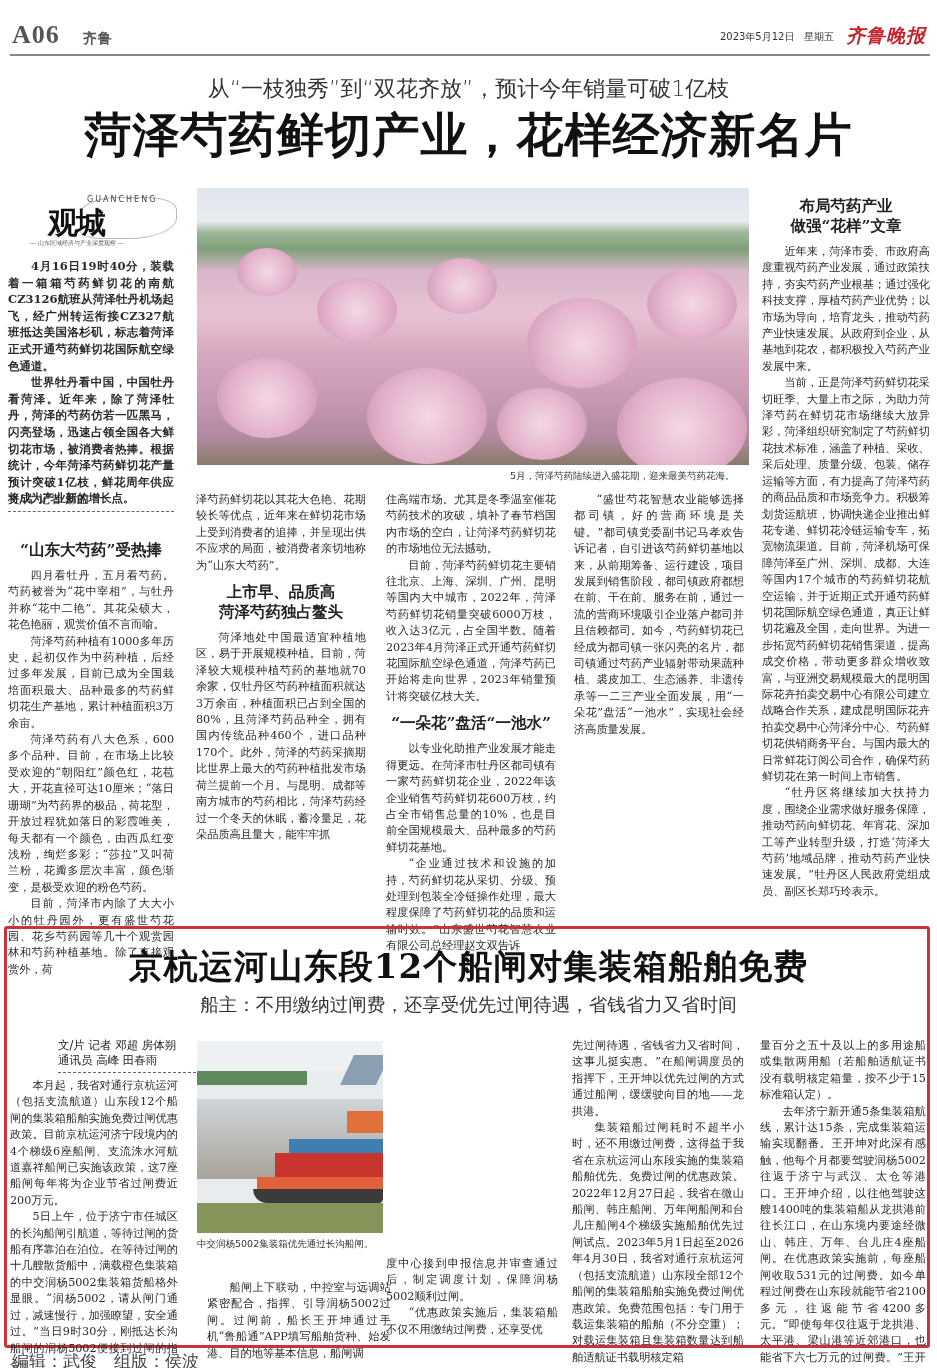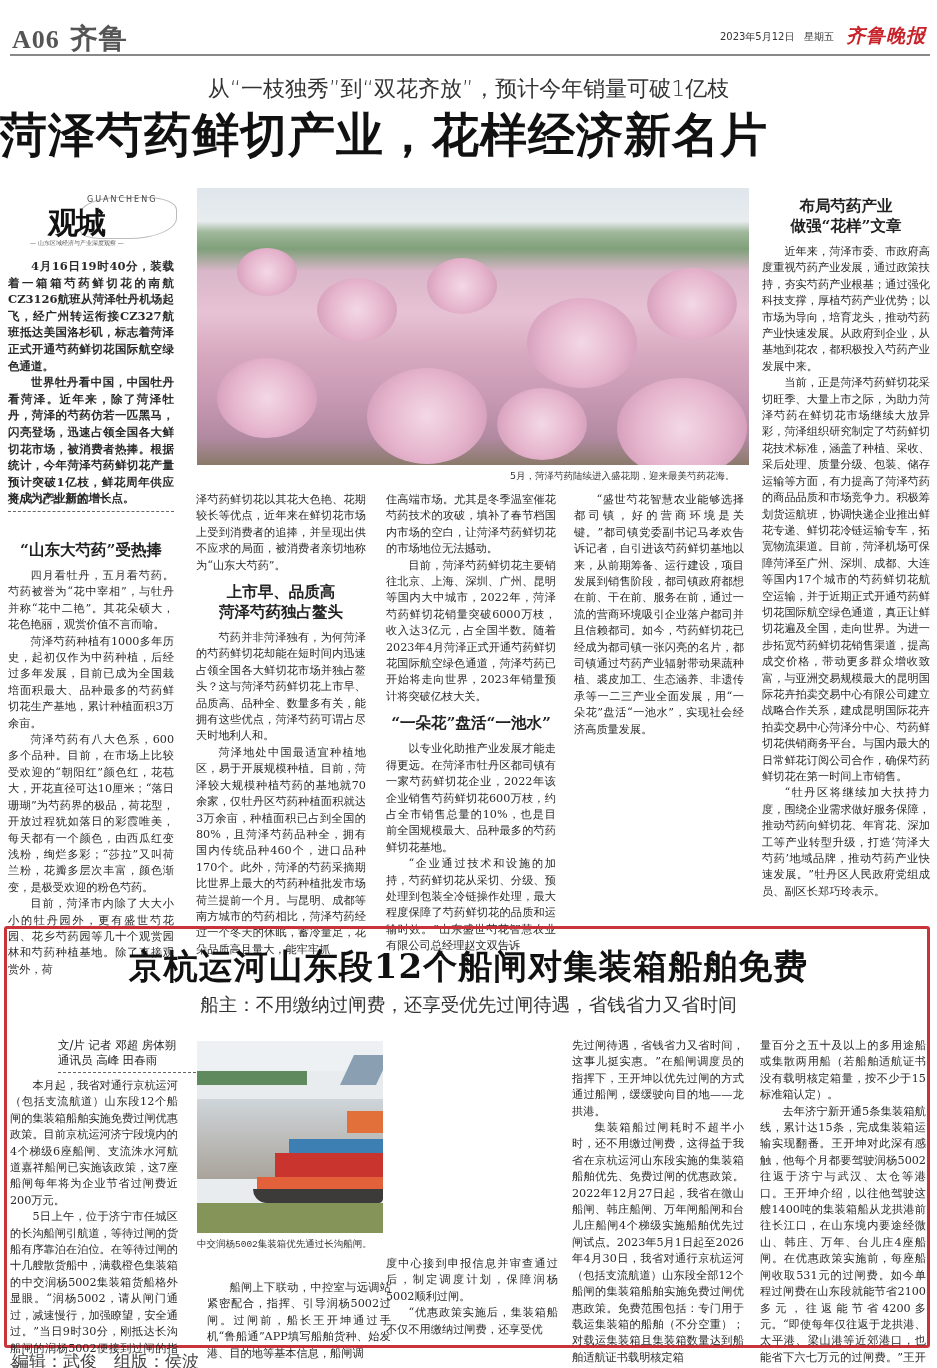--- a/index.html
+++ b/index.html
@@ -1,24 +1,24 @@
 <!DOCTYPE html>
 <html><head>
 <meta charset="utf-8">
 <style>
   html,body{margin:0;padding:0;background:#fff;}
   body{width:937px;height:1368px;position:relative;overflow:hidden;font-family:"DejaVu Serif","Liberation Serif",serif;color:#222;}
   .abs{position:absolute;}
   .masthead{left:10px;top:18px;width:920px;height:36px;border-bottom:2px solid #888;}
   .page-code{left:2px;top:2px;font-size:26px;font-weight:bold;color:#555;font-family:"Liberation Serif",serif;letter-spacing:1px;}
-  .page-code .sect{margin-left:10px;font-family:"DejaVu Sans",sans-serif;font-size:28px;}
+  .page-code .sect{margin-left:23px;font-family:"DejaVu Sans",sans-serif;font-size:14px;}
   .date{right:96px;top:12px;font-size:10px;color:#333;font-family:"DejaVu Sans",sans-serif;}
   .paper-logo{right:4px;top:5px;font-size:19px;color:#c8222a;font-style:italic;font-weight:bold;font-family:"DejaVu Serif",serif;letter-spacing:1px;}
   .kicker{left:0;width:937px;top:74px;text-align:center;font-size:22px;color:#333;font-family:"DejaVu Sans",sans-serif;font-weight:300;}
-  .headline{left:0;width:937px;top:104px;font-size:47px;font-weight:bold;color:#111;font-family:"DejaVu Serif",serif;letter-spacing:1px;}
+  .headline{left:0;width:937px;top:104px;text-align:center;font-size:47px;font-weight:bold;color:#111;font-family:"DejaVu Serif",serif;letter-spacing:1px;}
   .col{font-size:11.2px;line-height:16.4px;text-align:justify;color:#2a2a2a;}
   .col p{margin:0;text-indent:2em;}
   .col p.noind{text-indent:0;}
   .col h4{margin:8px 0 8px;font-size:15.5px;line-height:20px;text-align:center;font-weight:bold;color:#222;}
   .logo-box{left:20px;top:195px;width:155px;height:55px;}
   .logo-en{left:42px;top:0;font-size:8px;letter-spacing:2px;color:#444;font-family:"DejaVu Sans",sans-serif;padding-left:25px;}
   .logo-cn{left:28px;top:8px;font-size:30px;font-weight:bold;color:#111;letter-spacing:-2px;font-family:"DejaVu Sans",sans-serif;}
   .logo-sub{left:10px;top:44px;font-size:6px;color:#555;font-family:"DejaVu Sans",sans-serif;}
   .logo-map{left:60px;top:2px;width:95px;height:40px;border:1px solid #bbb;border-radius:40% 30% 50% 20%;}
   .photo1{left:197px;top:188px;width:552px;height:277px;background:linear-gradient(180deg,#dfe6ec 0%,#e8ecef 12%,#9fb79a 16%,#7fa07a 22%,#d9b6c9 30%,#e7c2d4 45%,#d7a9c0 60%,#c99ab3 75%,#b18aa2 90%,#8a7a6a 100%);overflow:hidden;}
@@ -79,21 +79,20 @@
   <h4>“山东大芍药”受热捧</h4>
   <p>四月看牡丹，五月看芍药。芍药被誉为“花中宰相”，与牡丹并称“花中二艳”。其花朵硕大，花色艳丽，观赏价值不言而喻。</p>
   <p>菏泽芍药种植有1000多年历史，起初仅作为中药种植，后经过多年发展，目前已成为全国栽培面积最大、品种最多的芍药鲜切花生产基地，累计种植面积3万余亩。</p>
   <p>菏泽芍药有八大色系，600多个品种。目前，在市场上比较受欢迎的“朝阳红”颜色红，花苞大，开花直径可达10厘米；“落日珊瑚”为芍药界的极品，荷花型，开放过程犹如落日的彩霞唯美，每天都有一个颜色，由西瓜红变浅粉，绚烂多彩；“莎拉”又叫荷兰粉，花瓣多层次丰富，颜色渐变，是极受欢迎的粉色芍药。</p>
   <p>目前，菏泽市内除了大大小小的牡丹园外，更有盛世芍花园、花乡芍药园等几十个观赏园林和芍药种植基地。除了直接观赏外，荷</p>
 </div>
 
 <div class="abs col" style="left:196px;top:492px;width:170px;">
   <p class="noind">泽芍药鲜切花以其花大色艳、花期较长等优点，近年来在鲜切花市场上受到消费者的追捧，并呈现出供不应求的局面，被消费者亲切地称为“山东大芍药”。</p>
   <h4><span>上市早、品质高</span><br><span>菏泽芍药独占鳌头</span></h4>
-  <p>芍药并非菏泽独有，为何菏泽的芍药鲜切花却能在短时间内迅速占领全国各大鲜切花市场并独占鳌头？这与菏泽芍药鲜切花上市早、品质高、品种全、数量多有关，能拥有这些优点，菏泽芍药可谓占尽天时地利人和。</p>
   <p>菏泽地处中国最适宜种植地区，易于开展规模种植。目前，菏泽较大规模种植芍药的基地就70余家，仅牡丹区芍药种植面积就达3万余亩，种植面积已占到全国的80%，且菏泽芍药品种全，拥有国内传统品种460个，进口品种170个。此外，菏泽的芍药采摘期比世界上最大的芍药种植批发市场荷兰提前一个月。与昆明、成都等南方城市的芍药相比，菏泽芍药经过一个冬天的休眠，蓄冷量足，花朵品质高且量大，能牢牢抓</p>
 </div>
 
 <div class="abs col" style="left:386px;top:492px;width:170px;">
   <p class="noind">住高端市场。尤其是冬季温室催花芍药技术的攻破，填补了春节档国内市场的空白，让菏泽芍药鲜切花的市场地位无法撼动。</p>
   <p>目前，菏泽芍药鲜切花主要销往北京、上海、深圳、广州、昆明等国内大中城市，2022年，菏泽芍药鲜切花销量突破6000万枝，收入达3亿元，占全国半数。随着2023年4月菏泽正式开通芍药鲜切花国际航空绿色通道，菏泽芍药已开始将走向世界，2023年销量预计将突破亿枝大关。</p>
   <h4>“一朵花”盘活“一池水”</h4>
   <p>以专业化助推产业发展才能走得更远。在菏泽市牡丹区都司镇有一家芍药鲜切花企业，2022年该企业销售芍药鲜切花600万枝，约占全市销售总量的10%，也是目前全国规模最大、品种最多的芍药鲜切花基地。</p>
   <p>“企业通过技术和设施的加持，芍药鲜切花从采切、分级、预处理到包装全冷链操作处理，最大程度保障了芍药鲜切花的品质和运输时效。”山东盛世芍花智慧农业有限公司总经理赵文双告诉</p>
 </div>
@@ -129,21 +128,21 @@
   <div class="abs" style="left:0;top:58px;width:186px;height:80px;background:linear-gradient(180deg,#cfd5da,#a9a39a);"></div>
   <div class="abs" style="left:150px;top:14px;width:36px;height:30px;background:#8aa0b2;transform:skewX(-25deg);"></div>
   <div class="abs" style="left:150px;top:70px;width:36px;height:22px;background:#e2703a;"></div>
   <div class="abs" style="left:92px;top:98px;width:94px;height:14px;background:#3e7fb3;"></div>
   <div class="abs" style="left:78px;top:112px;width:108px;height:24px;background:#c9342f;"></div>
   <div class="abs" style="left:60px;top:136px;width:126px;height:12px;background:#e2603a;"></div>
   <div class="abs" style="left:56px;top:148px;width:130px;height:14px;background:#3d3a3a;border-radius:0 0 6px 20px;"></div>
   <div class="abs" style="left:0;top:138px;width:186px;height:54px;background:linear-gradient(180deg,#8f9b5e,#7c8d52);z-index:-1;"></div>
   <div class="abs" style="left:0;top:162px;width:186px;height:30px;background:#859459;"></div>
 </div>
-<div class="abs caption" style="left:197px;top:1238px;font-family:Liberation Mono, monospace;">中交润杨5002集装箱优先通过长沟船闸。</div>
+<div class="abs caption" style="left:197px;top:1238px;">中交润杨5002集装箱优先通过长沟船闸。</div>
 
 <div class="abs col" style="left:207px;top:1256px;width:184px;margin-top:24px;">
   <p>船闸上下联动，中控室与远调站紧密配合，指挥、引导润杨5002过闸。过闸前，船长王开坤通过手机“鲁船通”APP填写船舶货种、始发港、目的地等基本信息，船闸调</p>
 </div>
 
 <div class="abs col" style="left:386px;top:1256px;width:172px;">
   <p class="noind">度中心接到申报信息并审查通过后，制定调度计划，保障润杨5002顺利过闸。</p>
   <p>“优惠政策实施后，集装箱船不仅不用缴纳过闸费，还享受优</p>
 </div>
 

